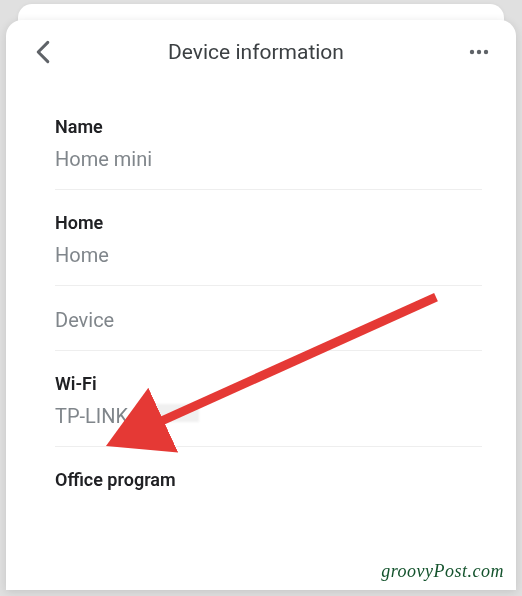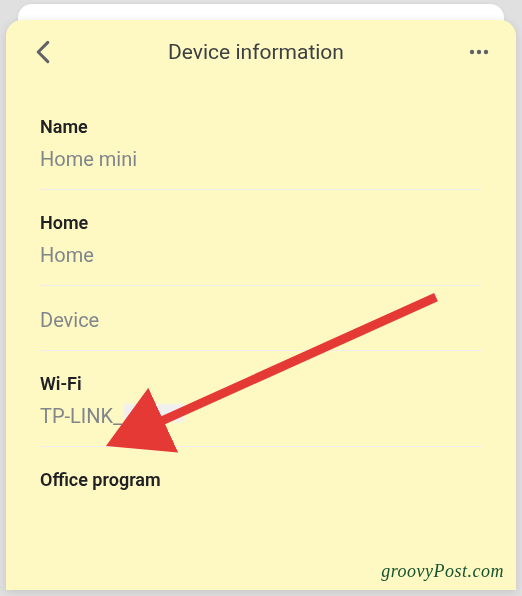--- a/index.html
+++ b/index.html
@@ -30,21 +30,21 @@
       background: #fff;
       border-radius: 14px 14px 0 0;
       box-shadow: 0 0 4px rgba(0,0,0,0.05);
     }
     .card-main {
       position: absolute;
       top: 20px;
       left: 6px;
       right: 6px;
       bottom: 6px;
-      background: #fef9c3;
+      background: #ffffff;
       border-radius: 16px 16px 0 0;
       box-shadow: 0 2px 10px rgba(0,0,0,0.12);
       overflow: hidden;
     }
     .header {
       display: flex;
       align-items: center;
       height: 64px;
       padding: 0 22px;
       position: relative;
@@ -78,20 +78,21 @@
       justify-content: center;
       cursor: pointer;
       color: #5f6368;
     }
     .more-btn svg {
       width: 20px;
       height: 6px;
     }
     .content {
       padding: 10px 34px 0 34px;
+      margin-left: 15px;
     }
     .section {
       padding: 22px 0 18px 0;
       border-bottom: 1px solid #eeeeee;
     }
     .section:last-child {
       border-bottom: none;
     }
     .section-label {
       font-size: 18px;

